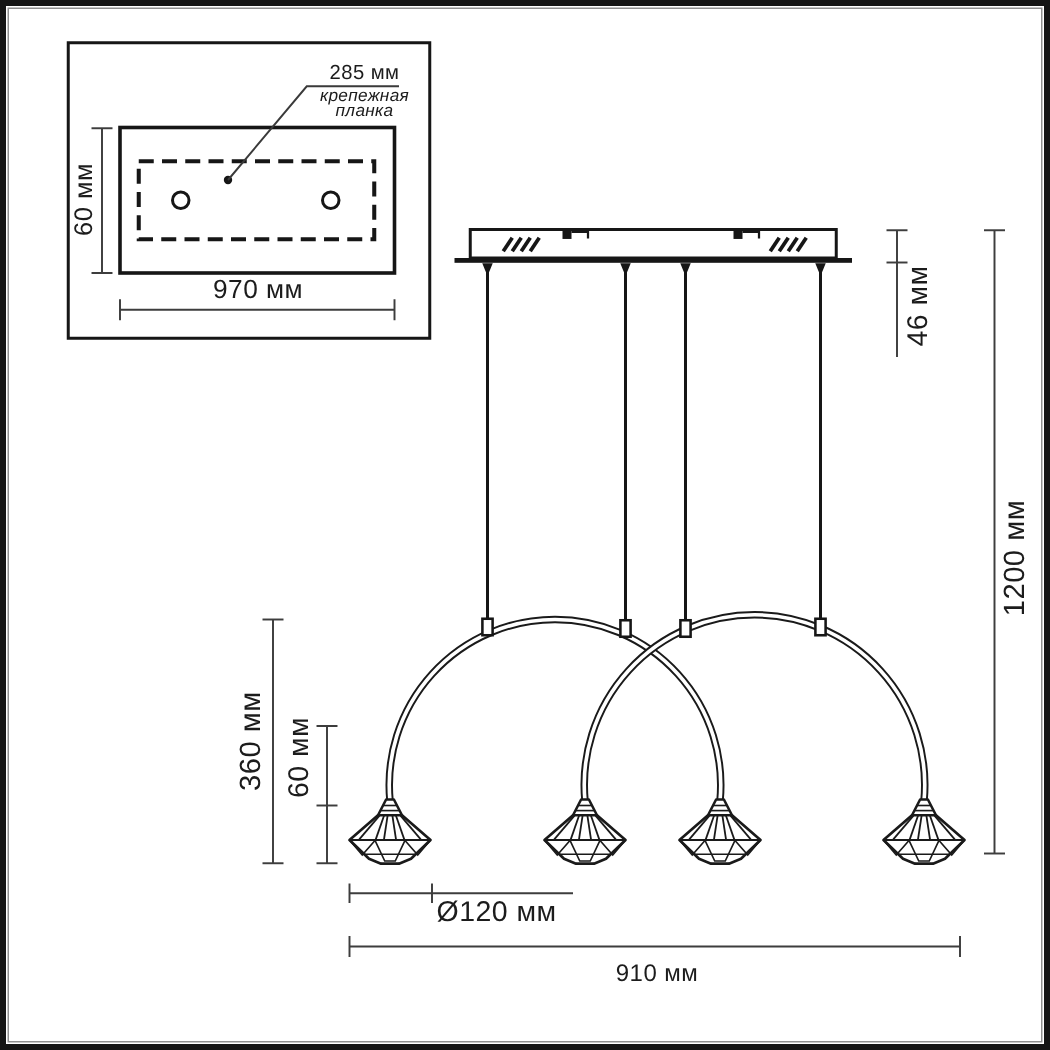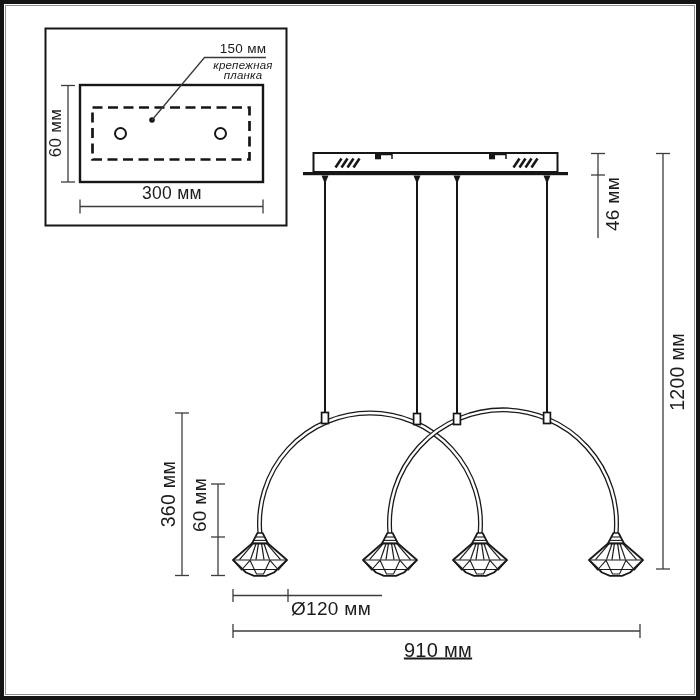--- a/index.html
+++ b/index.html
@@ -19,21 +19,21 @@
   }
   .hlabel{transform:translate(-50%,-50%);}
   .vlabel{transform:translate(-50%,-50%) rotate(-90deg);}
   .fs-inset-dim{font-size:17px;}
   .fs-inset-550{font-size:17.5px;}
   .fs-285{font-size:13.5px;}
   .fs-part{font-size:11.5px;line-height:9.5px;text-align:center;white-space:pre-line;letter-spacing:.2px;}
   .fs-main{font-size:19px;}
   .fs-1200{font-size:19.5px;}
   .fs-360{font-size:19.5px;}
-  .fs-910{font-size:20px;text-decoration:underline;}
+  .fs-910{font-size:16px;}
 </style>
 </head>
 <body>
 
 <div class="stage">
 
   <svg width="700" height="700" viewBox="0 0 700 700">
     <defs>
 
       <g id="shadeSym">
@@ -182,25 +182,25 @@
       </g>
 
       <g>
         <line x1="233" y1="631" x2="640" y2="631"></line>
         <line x1="233" y1="624" x2="233" y2="638"></line>
         <line x1="640" y1="624" x2="640" y2="638"></line>
       </g>
     </g>
   </svg>
 
-  <div class="hlabel fs-285" style="left:243px;top:48px;">150 мм</div>
+  <div class="hlabel fs-285" style="left:243px;top:48px;">285 мм</div>
   <div class="hlabel fs-part" style="left:243px;top:70px;font-style:italic;">крепежная
 планка</div>
   <div class="vlabel fs-inset-dim" style="left:56px;top:133px;">60 мм</div>
-  <div class="hlabel fs-inset-550" style="left:172px;top:193px;">300 мм</div>
+  <div class="hlabel fs-inset-550" style="left:172px;top:193px;">970 мм</div>
 
   <div class="vlabel fs-main" style="left:613px;top:204px;">46 мм</div>
   <div class="vlabel fs-1200" style="left:677px;top:372px;">1200 мм</div>
   <div class="vlabel fs-360" style="left:168px;top:494px;">360 мм</div>
   <div class="vlabel fs-main" style="left:200px;top:505px;">60 мм</div>
   <div class="hlabel fs-main" style="left:331px;top:609px;text-align:right;">Ø120 мм</div>
   <div class="hlabel fs-910" style="left:438px;top:650px;">910 мм</div>
 
   <div class="frame"></div>
 </div>

